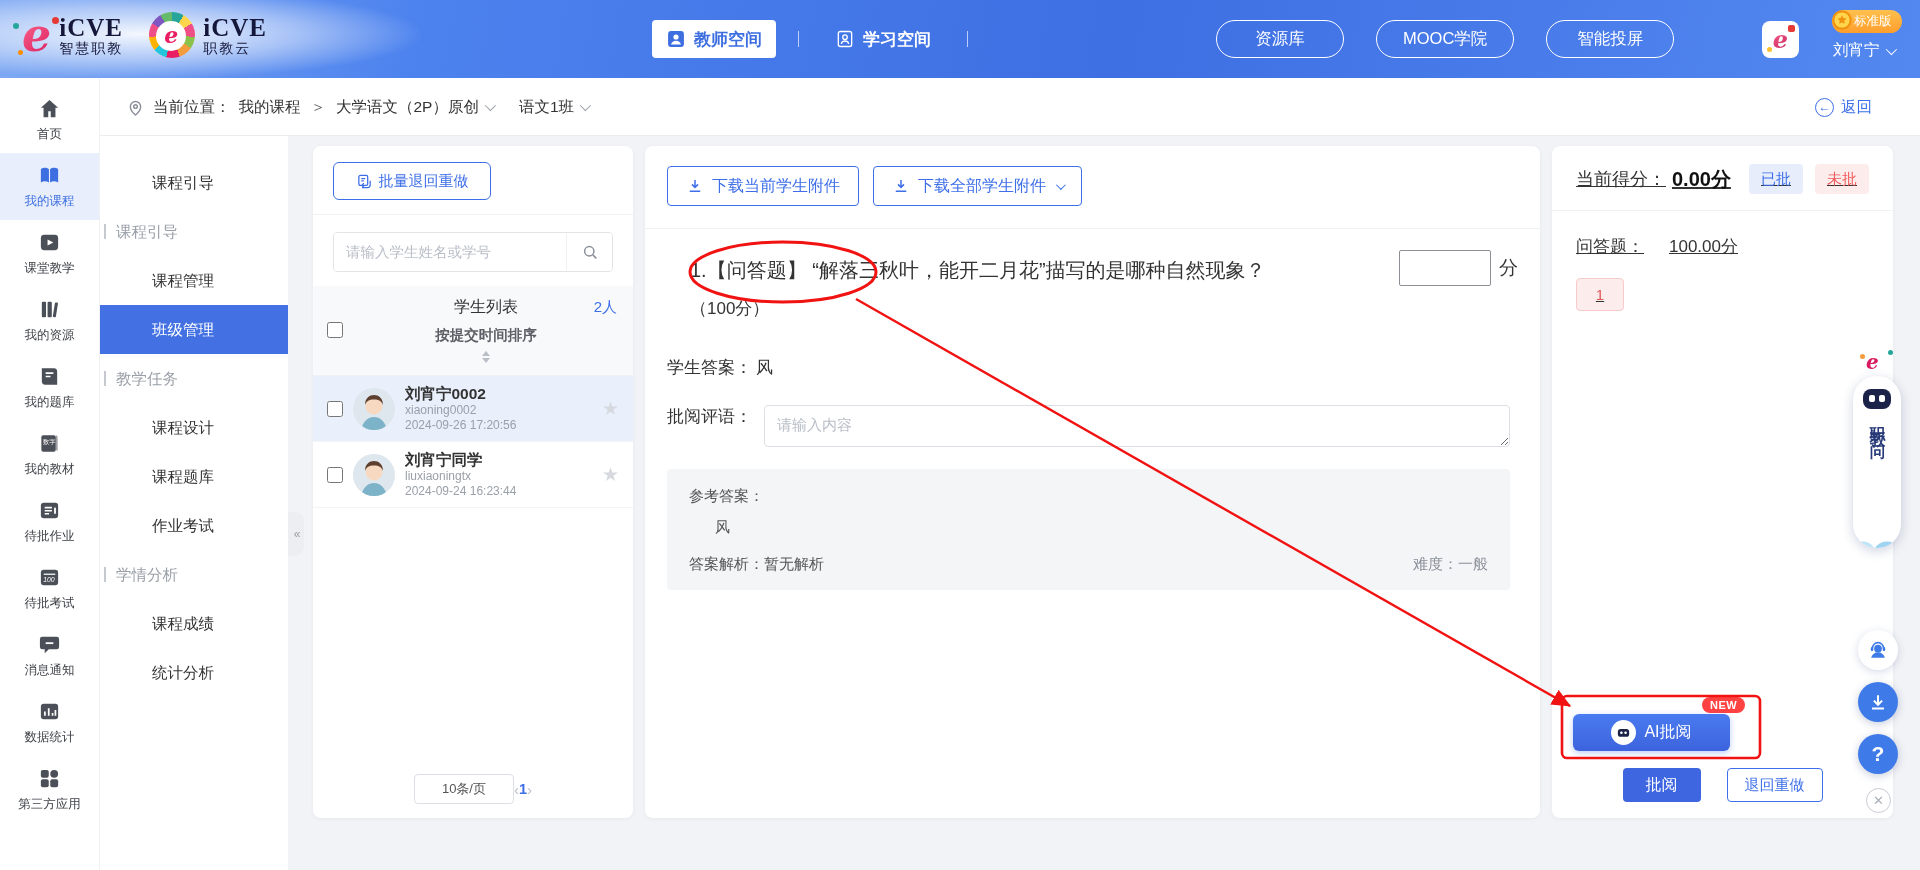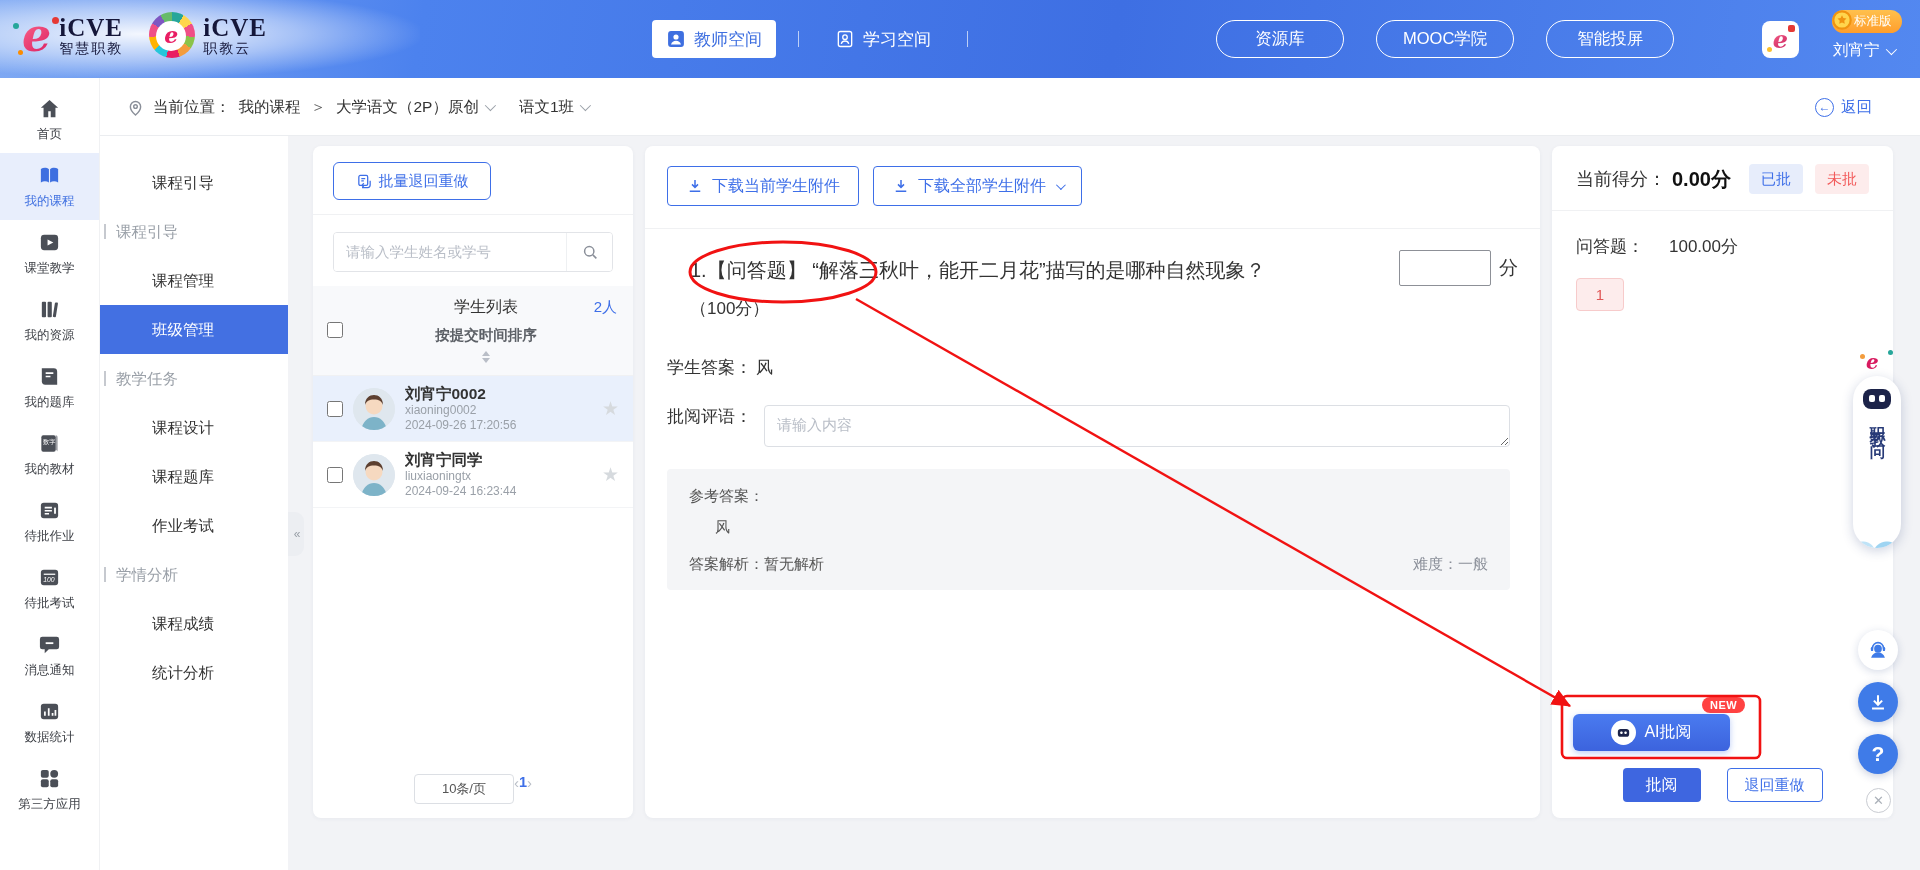--- a/index.html
+++ b/index.html
@@ -21,21 +21,21 @@
   .d2{ width:6px;height:6px;background:#26a69a; left:-9px; top:10px; }
   .d3{ width:5px;height:5px;background:#fb8c00; left:-4px; bottom:2px; }
   .peacock { width:46px;height:46px;border-radius:50%;
     background:conic-gradient(#26a69a 0 30deg,#ffd54d 30deg 60deg,#ef4f86 60deg 95deg,#8bc34a 95deg 125deg,#f39c3d 125deg 160deg,#e91e63 160deg 195deg,#26c6da 195deg 230deg,#ffb300 230deg 265deg,#ef4f86 265deg 300deg,#7e57c2 300deg 330deg,#66bb6a 330deg 360deg); position:relative; }
   .peacock::after { content:"e"; position:absolute; left:7px; top:9px; width:30px;height:30px;border-radius:50%;
     background:#fff; color:#e91e63; font:italic bold 22px "DejaVu Serif",serif; text-align:center; line-height:28px; }
   .brandcol { display:flex; flex-direction:column; line-height:1.05; }
   .brand { font-weight:bold; font-size:25px; color:#15173a; letter-spacing:1px;font-family:Liberation Serif, serif; }
   .brand-sub { font-size:14px; color:#15173a; letter-spacing:2px; }
 
-  .tabs { position:absolute; left:652px; top:20px; height:38px; display:flex; align-items:center; gap:22px; }
+  .tabs { position:absolute; left:652px; top:20px; height:38px; display:flex; align-items:center; gap:22px;font-weight:bold; }
   .tab { display:flex; align-items:center; gap:8px; font-size:17px; color:#fff; padding:0 14px; height:38px; border-radius:4px; cursor:pointer; }
   .tab.active { background:#fff; color:#3e6fe0; }
   .tab .ticon { width:20px; height:20px; display:inline-block; }
   .tab-div { width:1px; height:16px; background:rgba(255,255,255,.65); }
 
   .pills { position:absolute; left:1216px; top:20px; display:flex; gap:32px; }
   .pill { height:38px; min-width:128px; padding:0 26px; border:1.5px solid #fff; border-radius:19px;
     color:#fff; font-size:16.5px; display:flex; align-items:center; justify-content:center; cursor:pointer; background:transparent; }
 
   .appsq { position:absolute; left:1762px; top:21px; width:37px; height:37px; background:#fff; border-radius:8px;
@@ -103,21 +103,21 @@
   .sorticon { display:inline-flex; flex-direction:column; gap:2px; }
   .tri-u { width:0; height:0; border-left:4.5px solid transparent; border-right:4.5px solid transparent; border-bottom:5.5px solid #b9bec7; }
   .tri-d { width:0; height:0; border-left:4.5px solid transparent; border-right:4.5px solid transparent; border-top:5.5px solid #b9bec7; }
   .stu-row { height:66px; display:flex; align-items:center; padding:0 14px; gap:10px; border-bottom:1px solid #f3f4f6; cursor:pointer; }
   .stu-row.selected { background:#e9f0fc; }
   .avatar { width:42px; height:42px; border-radius:50%; overflow:hidden; flex:none; background:#dfe7ee; }
   .stu-meta { flex:1; line-height:1.25; overflow:hidden; }
   .stu-name { display:block; font-size:15.5px; font-weight:bold; color:#333; }
   .stu-sub { display:block; font-size:12px; color:#9aa0a8; }
   .star { color:#d6dade; font-size:19px; flex:none; cursor:pointer; }
-  .pager { position:absolute; left:0; bottom:14px; width:100%; display:flex; align-items:flex-start; justify-content:center; }
+  .pager { position:absolute; left:0; bottom:14px; width:100%; display:flex; align-items:center; justify-content:center; }
   .psize { width:100px; height:30px; border:1px solid #dcdfe4; border-radius:4px; font-size:13px; color:#555; display:flex; align-items:center; justify-content:center; cursor:pointer; background:#fff; }
   .parrow { color:#b9bec7; font-size:15px; cursor:pointer; }
   .pnum { color:#3e6fe8; font-size:14.5px; font-weight:bold; cursor:pointer; }
 
   
   .cardB { padding:20px 30px 0 22px; }
   .dlrow { display:flex; gap:14px; }
   .dlbtn { height:40px; padding:0 18px; border:1px solid #3e6fe8; border-radius:4px; background:#fff; color:#3e6fe8;
     font-size:16px; display:flex; align-items:center; gap:8px; cursor:pointer; }
   .dlbtn .dic { width:18px; height:18px; }
@@ -132,21 +132,21 @@
   .commentrow { margin-top:26px; display:flex; align-items:flex-start; gap:12px; font-size:17px; color:#333; }
   .commentrow textarea { flex:1; height:42px; border:1px solid #dcdfe4; border-radius:4px; resize:vertical;
     font-family:inherit; font-size:15px; padding:10px 12px; color:#333; outline:none; }
   .commentrow textarea::placeholder { color:#b9bec7; }
   .refbox { margin-top:22px; background:#f4f5f7; border-radius:4px; padding:18px 22px 16px; font-size:15px; color:#555; }
   .refans { margin-top:12px; padding-left:26px; }
   .refrow2 { margin-top:18px; display:flex; }
   .difficulty { margin-left:auto; color:#8a8f99; }
 
   
-  .cardC { padding:18px 24px 0; }
+  .cardC { padding:18px 24px 0;text-decoration:underline; }
   .scorehead { display:flex; align-items:center; }
   .cs-label { font-size:18px; color:#333; }
   .cs-value { font-size:20px; font-weight:bold; color:#111; margin-left:6px; }
   .chip { height:30px; border-radius:4px; font-size:15px; display:flex; align-items:center; justify-content:center; padding:0 12px; cursor:pointer; }
   .chip.blue { background:#e7edfb; color:#3e6fe8; margin-left:auto; }
   .chip.red { background:#fdecec; color:#f25b5b; margin-left:12px; }
   .cdiv { border-top:1px solid #f0f1f3; margin:16px -24px 0; }
   .typerow { margin-top:24px; font-size:17px; color:#333; display:flex; gap:25px; }
   .qchip { margin-top:20px; width:48px; height:33px; background:#fdecec; border:1px solid #f7cbcb; border-radius:4px;
     color:#e05757; font-size:15px; display:flex; align-items:center; justify-content:center; cursor:pointer; }

